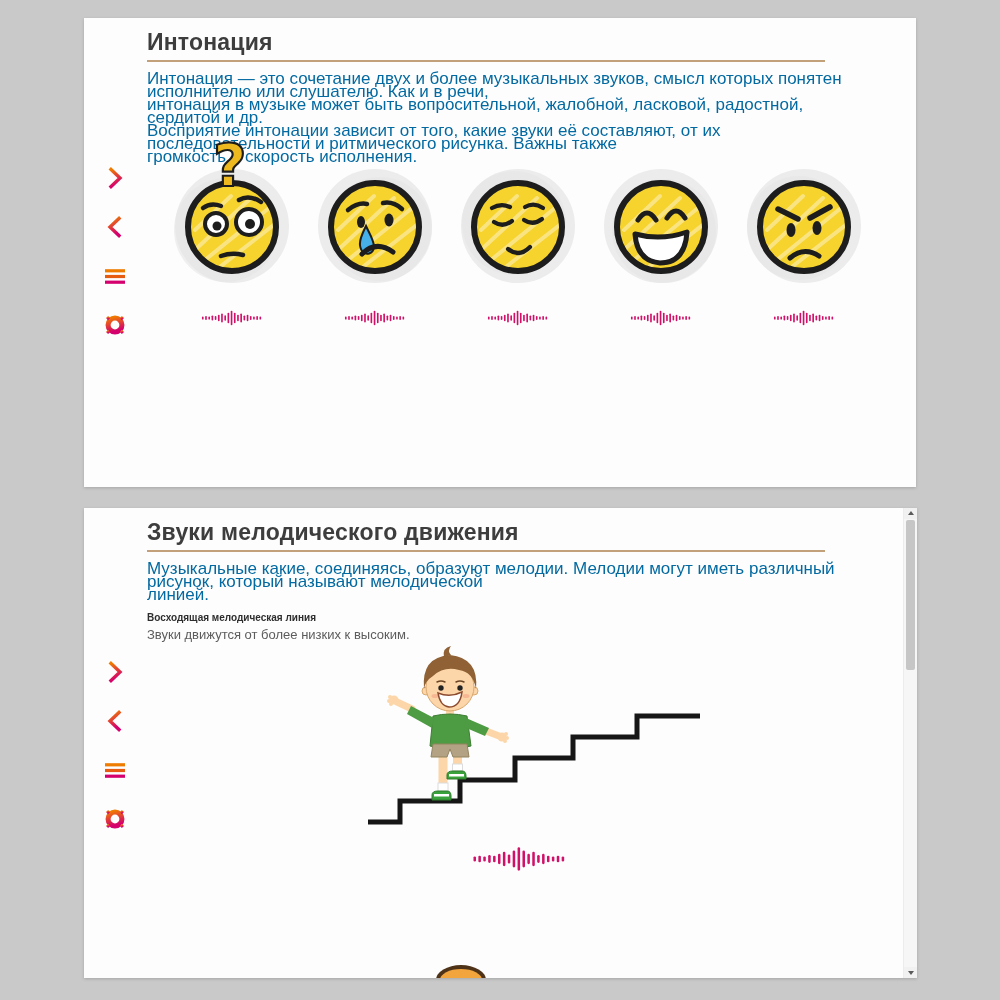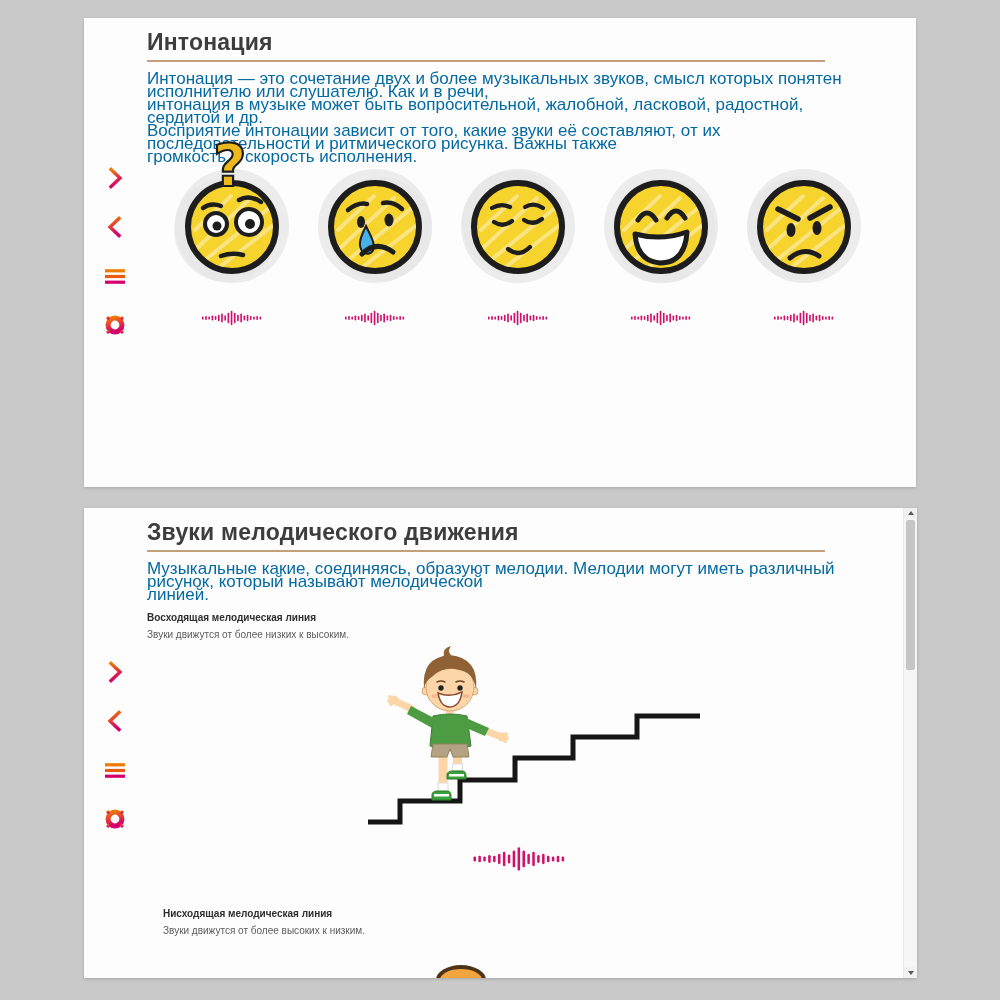--- a/index.html
+++ b/index.html
@@ -20,21 +20,21 @@
     margin:11px 0 0;font-size:23px;line-height:26px;font-weight:bold;
     color:#3d3d3d;letter-spacing:.2px;
   }
   .divider{height:2px;background:#c2a07a;margin-top:5px;width:678px;}
   .body-text{
     white-space:pre-line;font-size:17px;line-height:13px;color:#0369a1;
     margin:10px 0 0;max-width:720px;
   }
   .section{margin-top:9px;}
   .section-heading{font-size:10px;line-height:16px;font-weight:bold;color:#2e2e2e;margin:0;}
-  .section-text{font-size:10px;line-height:16px;color:#5c5c5c;margin:1px 0 0;white-space:pre-line;}
+  .section-text{font-size:13px;line-height:16px;color:#5c5c5c;margin:1px 0 0;white-space:pre-line;}
 
   
   .nav-col{position:absolute;left:19px;top:148px;width:26px;}
   .navbtn{
     display:block;background:transparent;border:none;padding:0;margin:0 0 25px 0;
     width:24px;height:24px;cursor:pointer;
   }
   .navbtn svg{display:block;width:24px;height:24px;overflow:visible;}
 
   
@@ -376,24 +376,20 @@
       <path d="M84 50 Q96 55 108 49 Q106 64 95 64 Q86 63 84 50 Z" fill="#fff" stroke="#8c4b2f" stroke-width="1.5"></path>
     </g>
   </svg>
 
   <button class="wavebtn big-wave" style="margin-top:0">
     <svg width="95" height="26">
         <use href="#waveform"></use>
       </svg>
   </button>
 
-  <div class="section-abs">
-    <p class="section-heading">Нисходящая мелодическая линия</p>
-    <p class="section-text">Звуки движутся от более высоких к низким.</p>
-  </div>
 
   <svg class="peek-head" width="50" height="17" viewBox="0 0 50 17">
     <path d="M0 17 A 25 15 0 0 1 50 17 Z" fill="#4f3318"></path>
     <path d="M4 17 A 21 11 0 0 1 46 17 Z" fill="#f2a53d"></path>
   </svg>
 
   <div class="scrollbar">
     <div class="sb-btn up">
         <div class="sb-arrow-up"></div>
       </div>

